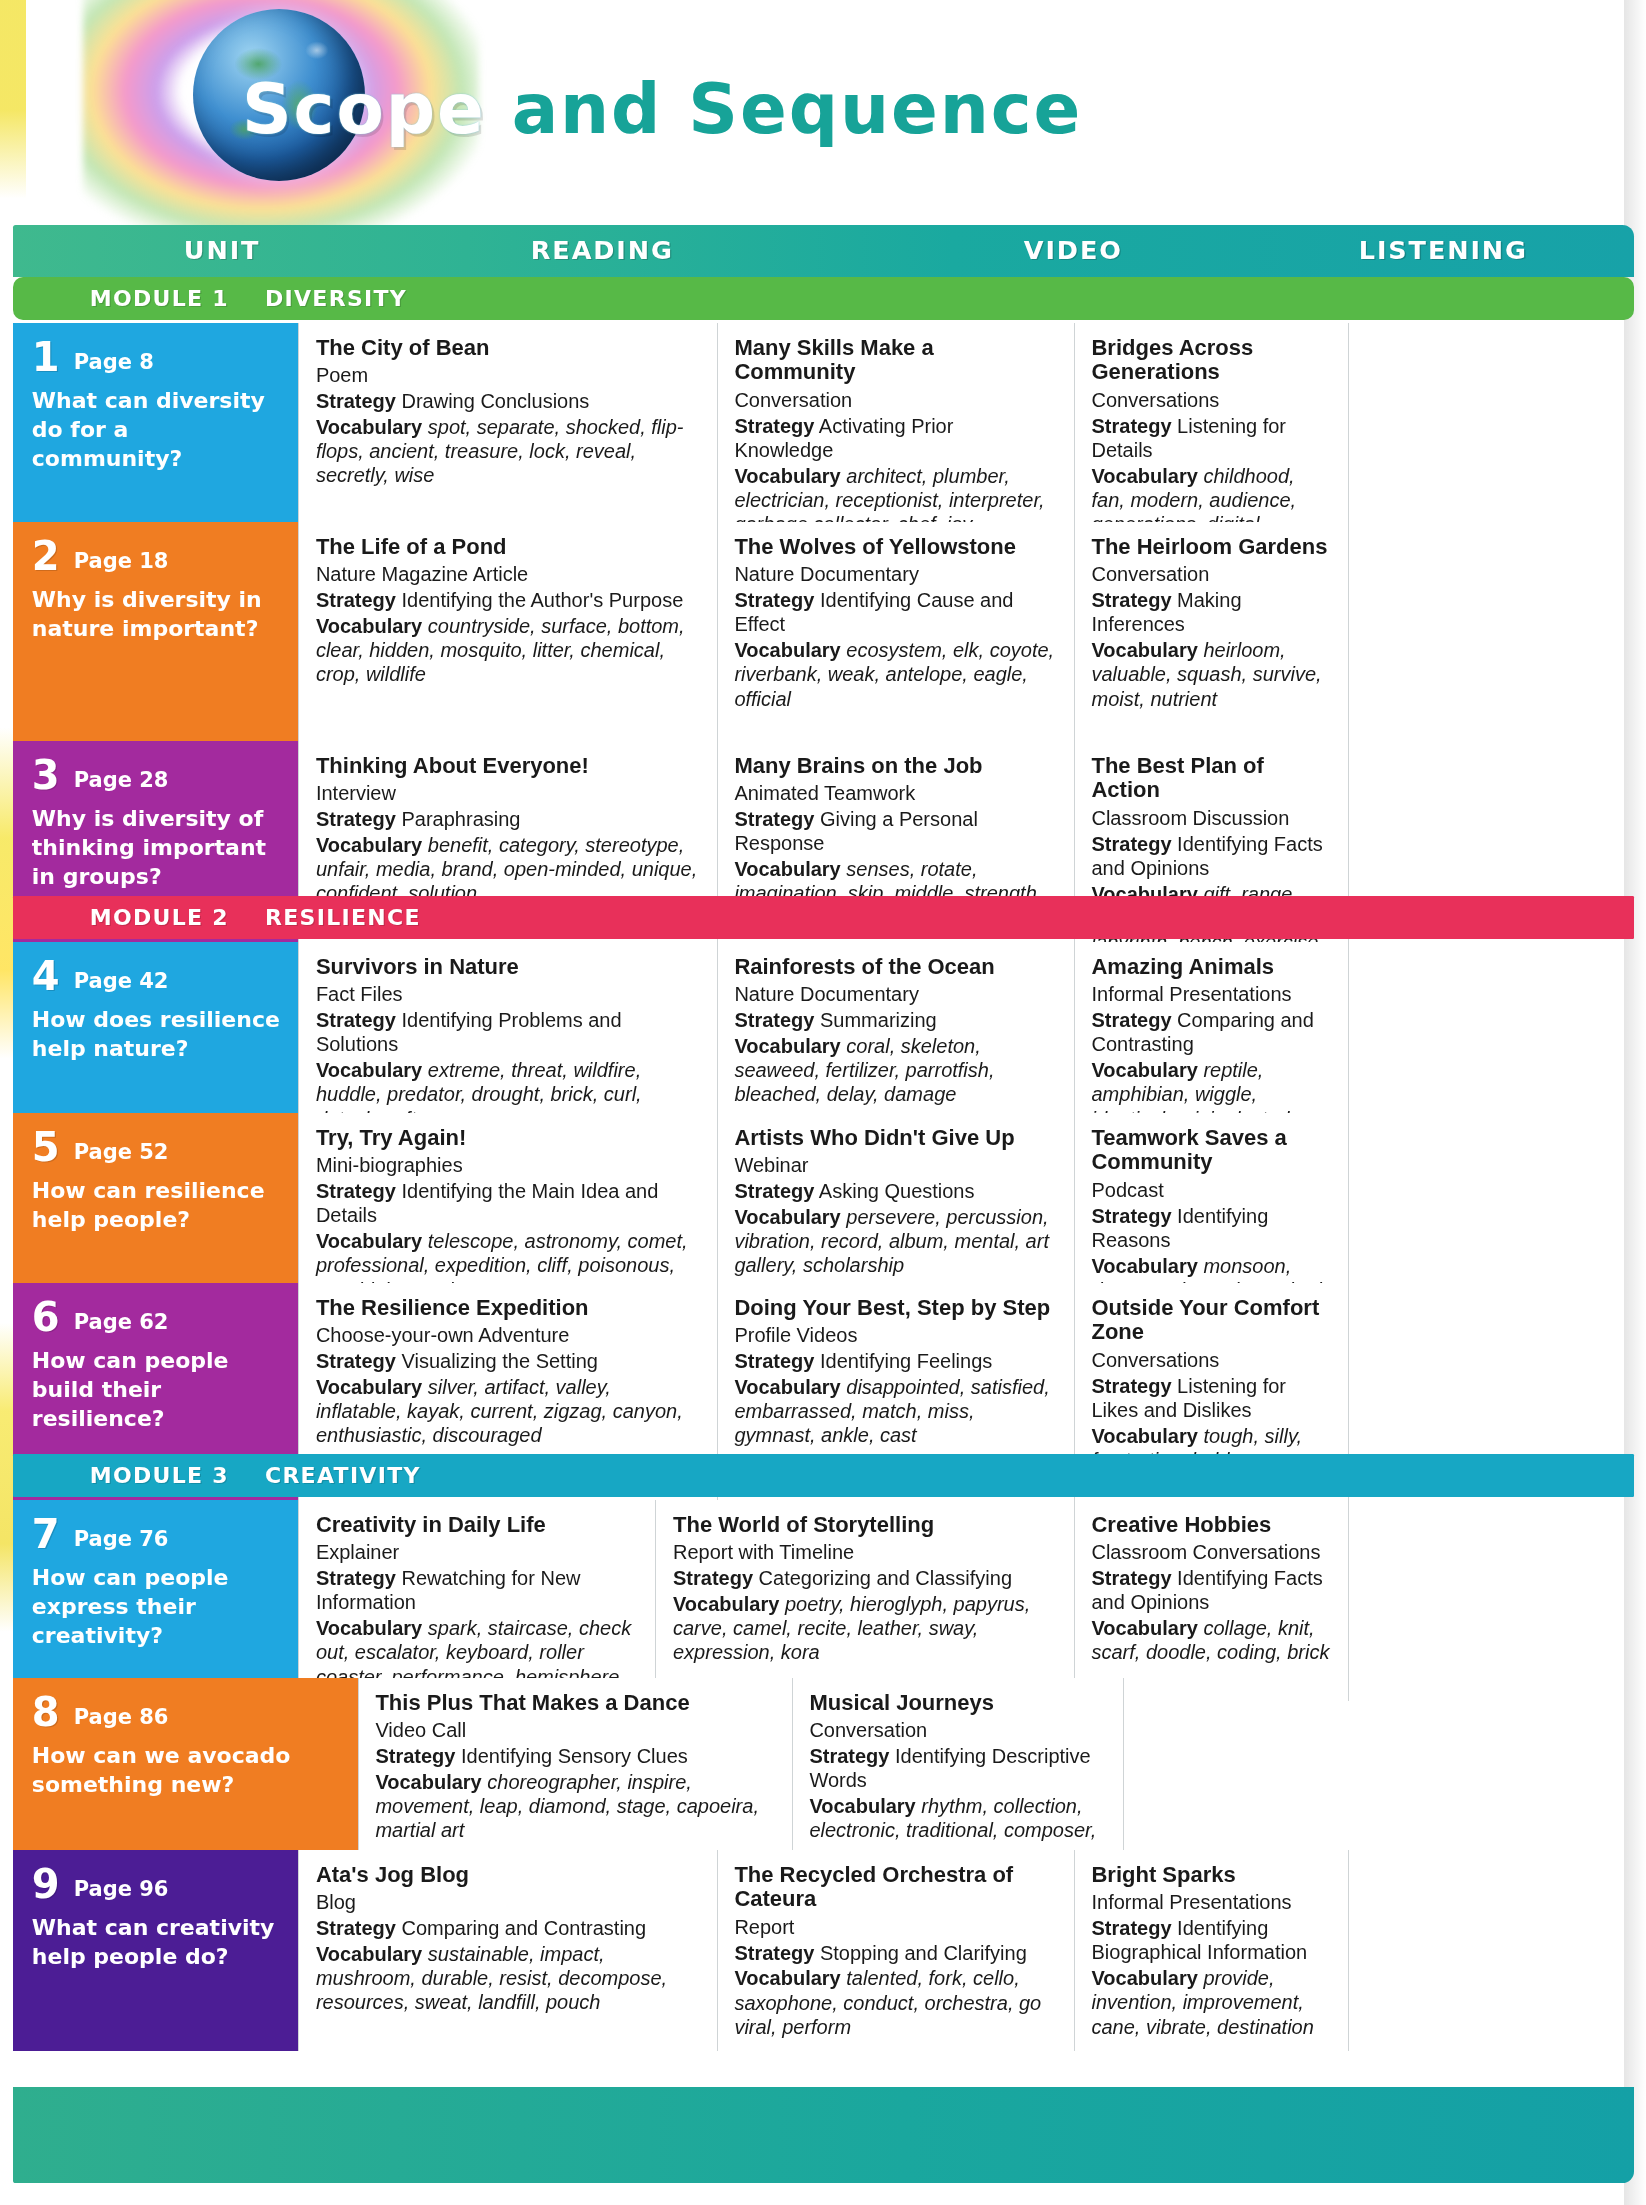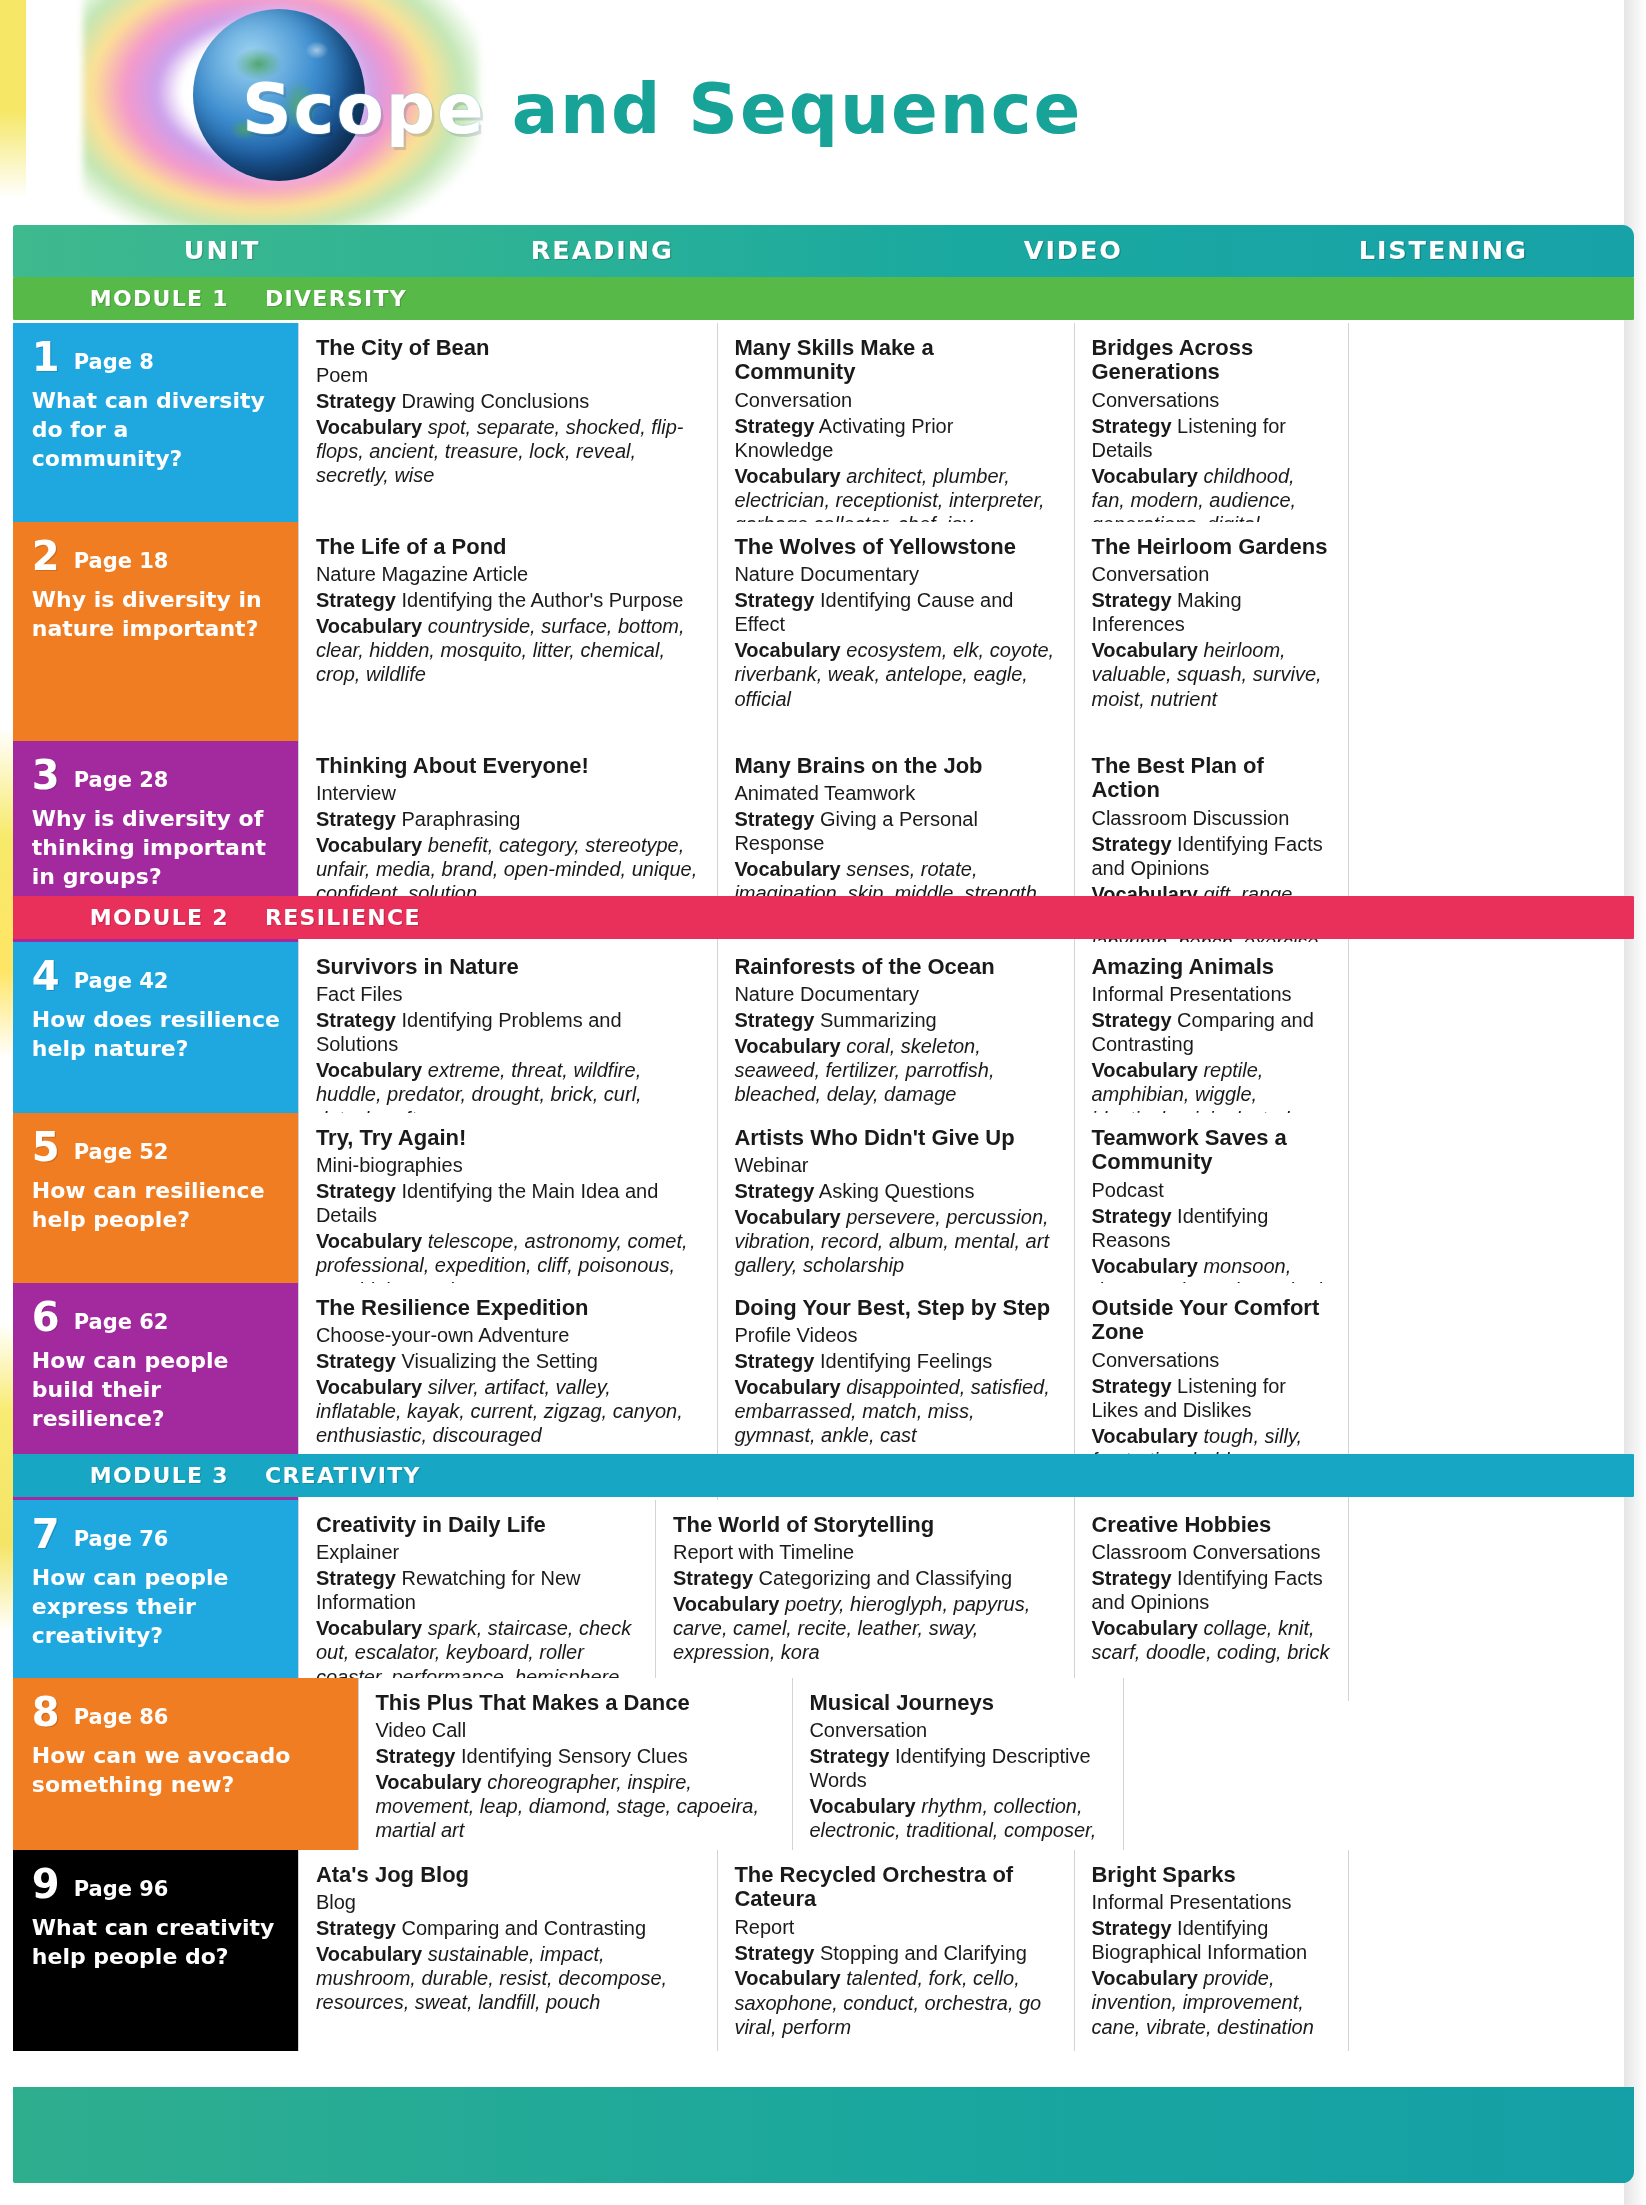--- a/index.html
+++ b/index.html
@@ -243,21 +243,21 @@
   </div>
 
   <div class="colbar">
     <span class="ch-unit">UNIT</span>
     <span class="ch-reading">READING</span>
     <span class="ch-video">VIDEO</span>
     <span class="ch-listening">LISTENING</span>
   </div>
 
   <div id="table-body">
-      <div class="module-band" style="top: 277px; background: linear-gradient(90deg, rgb(87, 185, 71) 0%, rgb(87, 185, 71) 55%, rgb(87, 185, 71) 100%);">
+      <div class="module-band" style="top: 277px; background: linear-gradient(90deg, rgb(87, 185, 71) 0%, rgb(87, 185, 71) 55%, rgb(87, 185, 71) 100%); border-radius: 10px;">
         <div class="m-label">MODULE 1</div>
         <div class="m-theme">DIVERSITY</div>
       </div>
       <div class="row" style="top: 323px; min-height: 199px;">
         <div class="cell-unit" style="background: rgb(31, 167, 224); min-height: 199px;"><span class="unit-num">1</span><span class="unit-page">Page 8</span><div class="unit-q">What can diversity do for a community?</div></div>
         <div class="cell-txt cell-reading" style="min-height: 199px;">
           <div class="c-title">The City of Bean</div>
           <div class="c-type">Poem</div>
           <div class="c-strategy"><b>Strategy</b> <span>Drawing Conclusions</span></div>
           <div class="c-vocab"><b>Vocabulary</b> <i>spot, separate, shocked, flip-flops, ancient, treasure, lock, reveal, secretly, wise</i></div>
@@ -418,21 +418,21 @@
           <div class="c-vocab"><b>Vocabulary</b> <i>choreographer, inspire, movement, leap, diamond, stage, capoeira, martial art</i></div>
         </div>
         <div class="cell-txt cell-listening" style="min-height: 172px;">
           <div class="c-title">Musical Journeys</div>
           <div class="c-type">Conversation</div>
           <div class="c-strategy"><b>Strategy</b> <span>Identifying Descriptive Words</span></div>
           <div class="c-vocab"><b>Vocabulary</b> <i>rhythm, collection, electronic, traditional, composer, merge</i></div>
         </div>
       </div>
       <div class="row" style="top: 1850px; min-height: 185px;">
-        <div class="cell-unit" style="background: #000000; min-height: 185px;"><span class="unit-num">9</span><span class="unit-page">Page 96</span><div class="unit-q">What can creativity help people do?</div></div>
+        <div class="cell-unit" style="background: #4c1d95; min-height: 185px;"><span class="unit-num">9</span><span class="unit-page">Page 96</span><div class="unit-q">What can creativity help people do?</div></div>
         <div class="cell-txt cell-reading" style="min-height: 185px;">
           <div class="c-title">Ata's Jog Blog</div>
           <div class="c-type">Blog</div>
           <div class="c-strategy"><b>Strategy</b> <span>Comparing and Contrasting</span></div>
           <div class="c-vocab"><b>Vocabulary</b> <i>sustainable, impact, mushroom, durable, resist, decompose, resources, sweat, landfill, pouch</i></div>
         </div>
         <div class="cell-txt cell-video" style="min-height: 185px;">
           <div class="c-title">The Recycled Orchestra of Cateura</div>
           <div class="c-type">Report</div>
           <div class="c-strategy"><b>Strategy</b> <span>Stopping and Clarifying</span></div>

